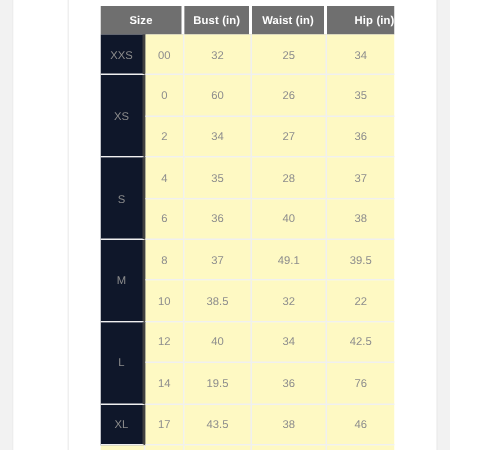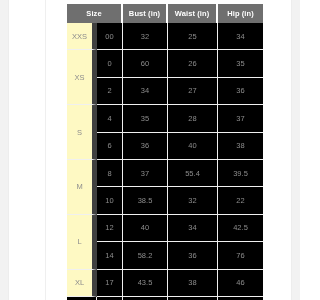--- a/index.html
+++ b/index.html
@@ -88,40 +88,41 @@
     letter-spacing: 0.1px;
     height: 19px;
     padding: 0;
     text-align: center;
     vertical-align: middle;
     border-right: 2px solid #ffffff;
     white-space: nowrap;
   }
   table.size-chart thead th.last {
     border-right: none;
+    text-align: right;
   }
 
   table.size-chart tbody td {
     height: 26.4px;
     padding: 0;
     font-size: 7.5px;
     color: #8d8d8d;
     text-align: center;
     vertical-align: middle;
-    background: #000000;
+    background: #fef9c3;
     border-bottom: 1px solid #f0f0f0;
     border-right: 1px solid #f0f0f0;
     white-space: nowrap;
   }
   table.size-chart tbody td.last {
     border-right: none;
   }
   table.size-chart tbody td.group-label {
-    border-right: 5px solid #404040;
-    background: #fef9c3;
+    border-right: 2px solid #404040;
+    background: #0f172a;
   }
   table.size-chart tbody tr.partial td {
     height: 13px;
   }
 
   .col-sizelabel { width: 30px; }
   .col-sizenum   { width: 26px; }
   .col-bust      { width: 45px; }
   .col-waist     { width: 50px; }
   .col-hip       { width: 45px; }
@@ -183,39 +184,39 @@
           <tr>
             <td>6</td>
             <td>36</td>
             <td>40</td>
             <td class="last">38</td>
           </tr>
           <tr>
             <td class="group-label" rowspan="2">M</td>
             <td>8</td>
             <td>37</td>
-            <td>55.4</td>
+            <td>49.1</td>
             <td class="last">39.5</td>
           </tr>
           <tr>
             <td>10</td>
             <td>38.5</td>
             <td>32</td>
             <td class="last">22</td>
           </tr>
           <tr>
             <td class="group-label" rowspan="2">L</td>
             <td>12</td>
             <td>40</td>
             <td>34</td>
             <td class="last">42.5</td>
           </tr>
           <tr>
             <td>14</td>
-            <td>58.2</td>
+            <td>19.5</td>
             <td>36</td>
             <td class="last">76</td>
           </tr>
           <tr>
             <td class="group-label" rowspan="1">XL</td>
             <td>17</td>
             <td>43.5</td>
             <td>38</td>
             <td class="last">46</td>
           </tr>

